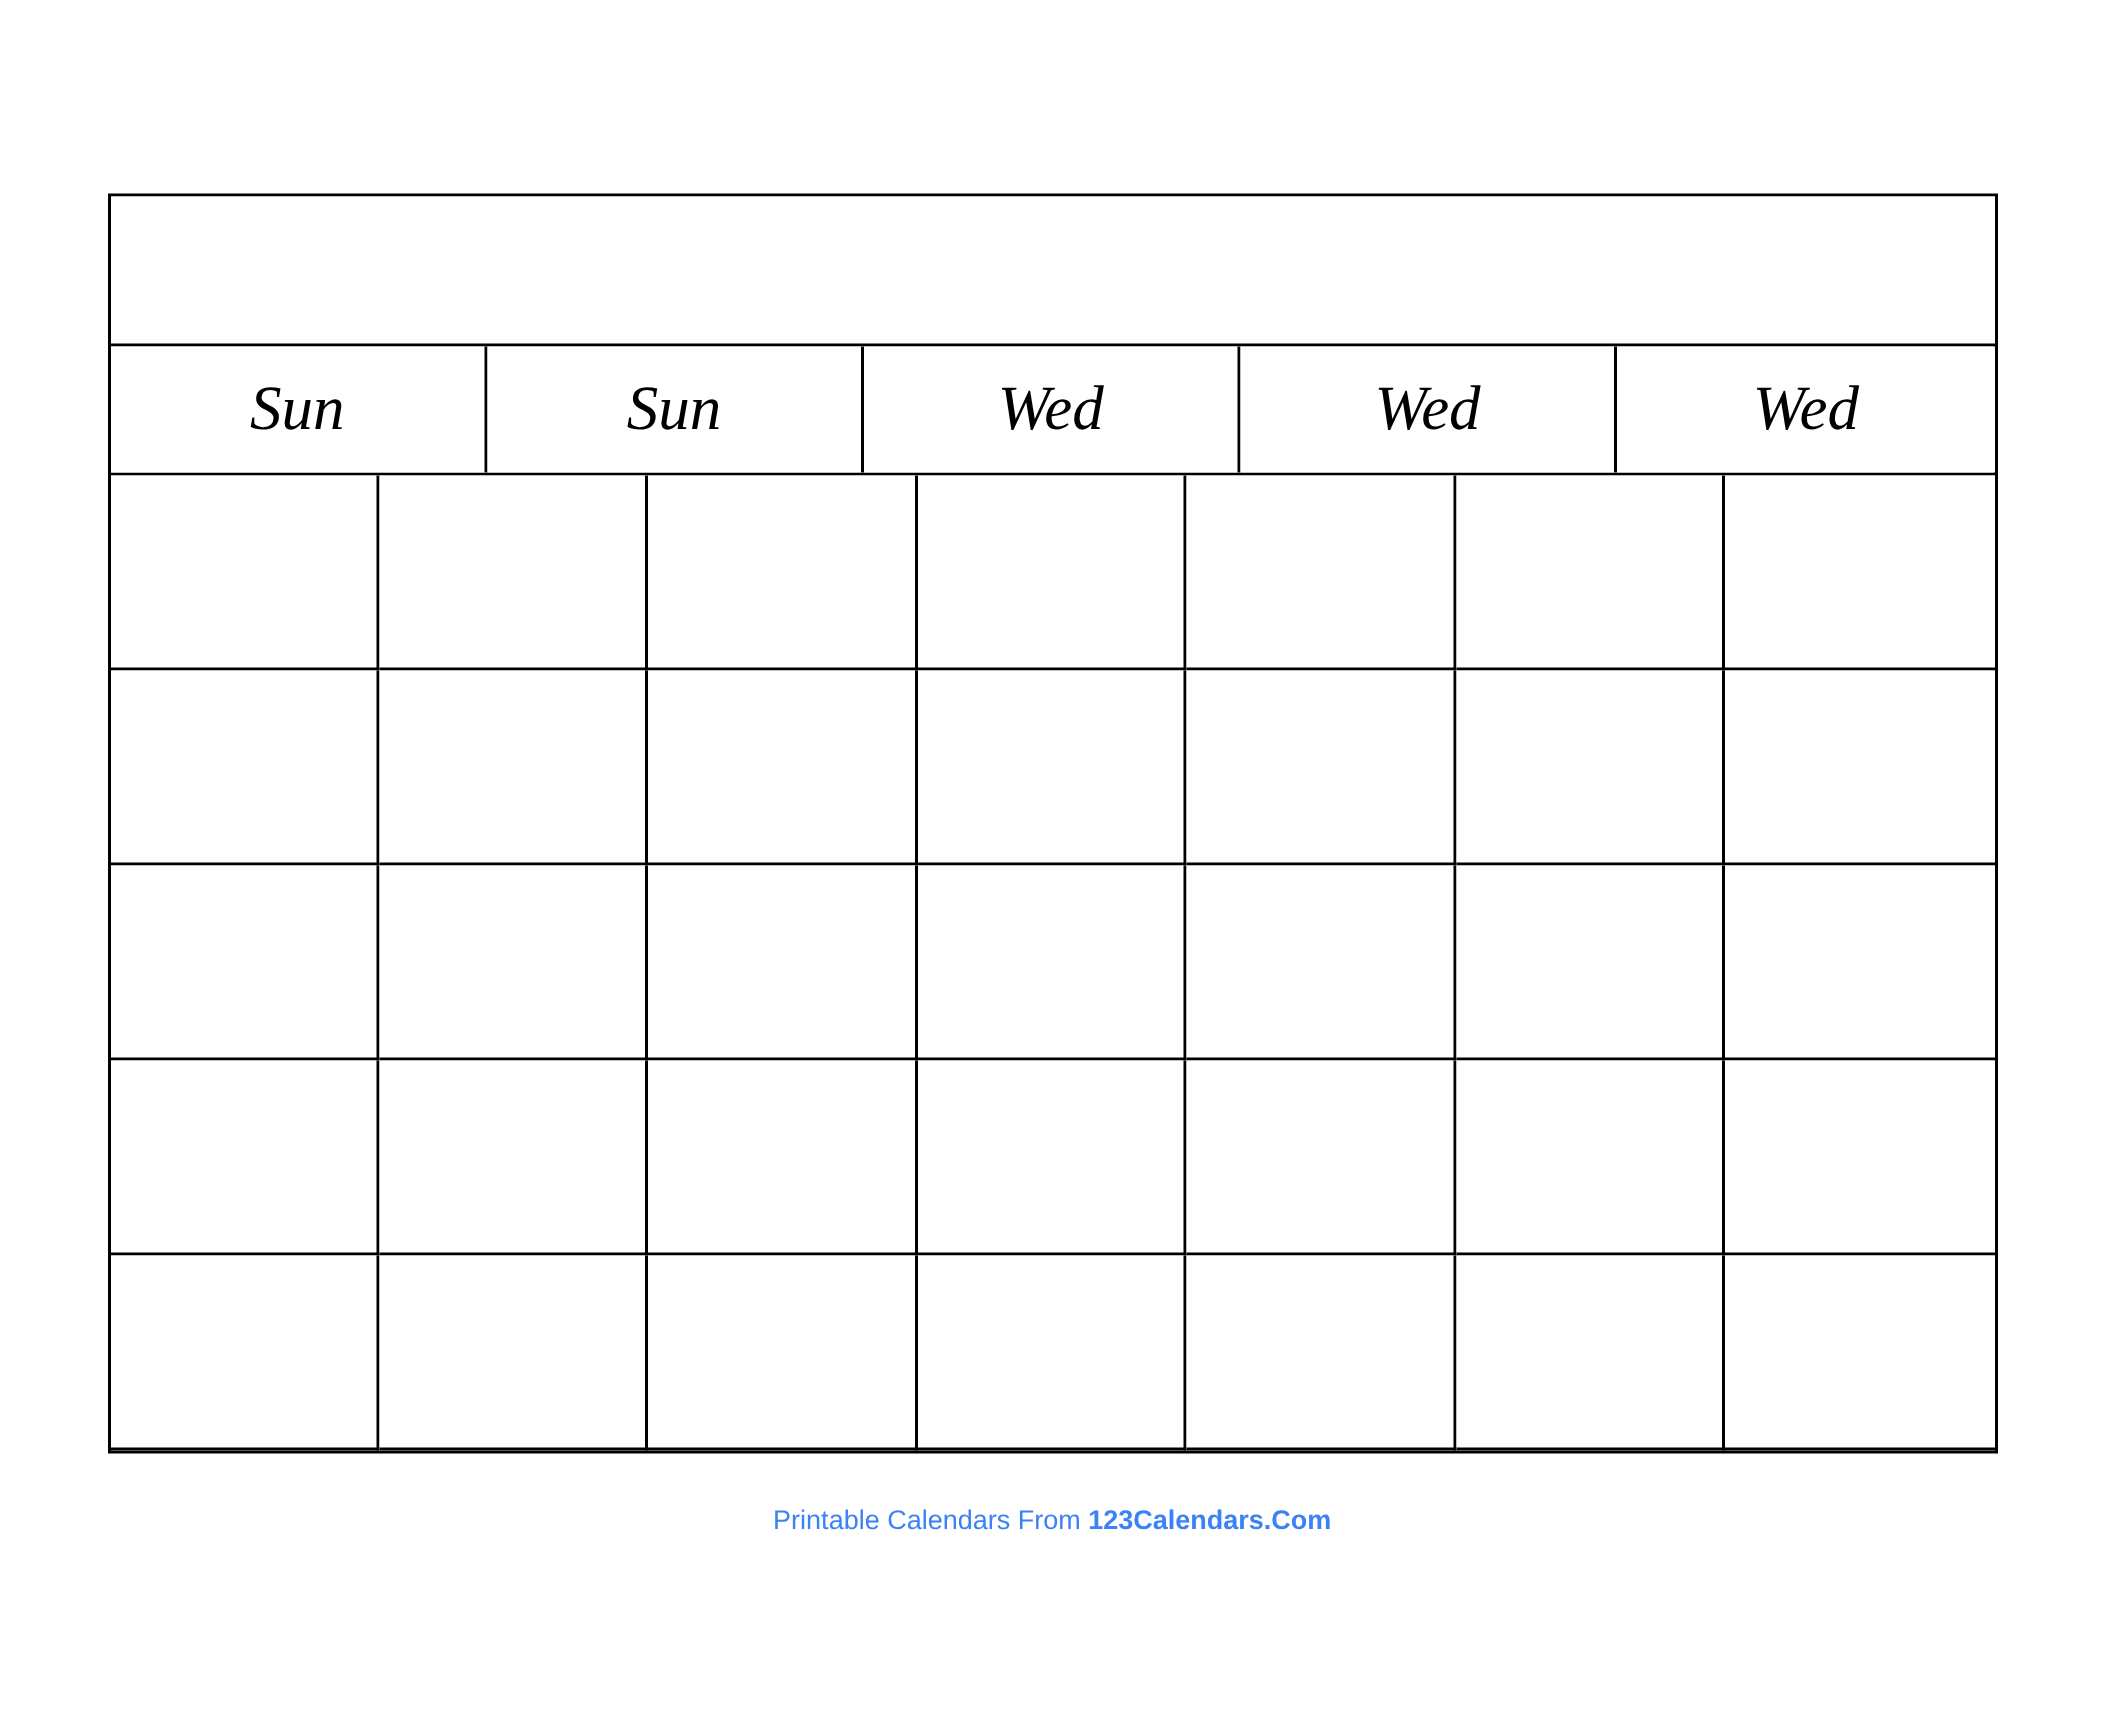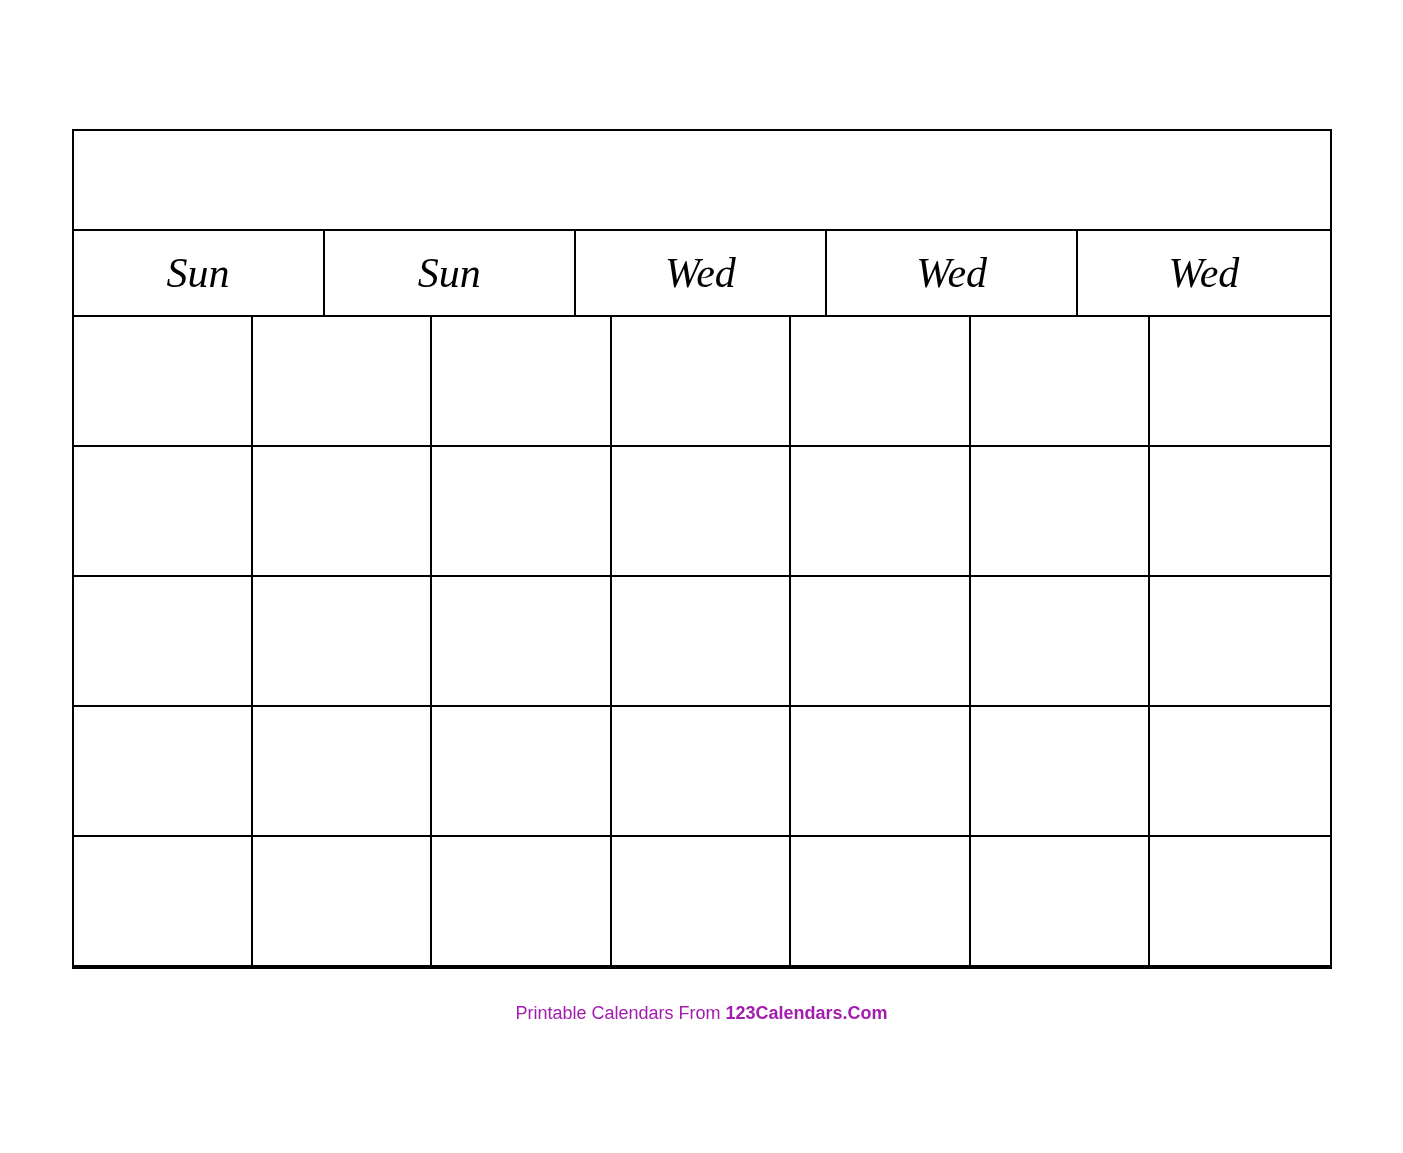--- a/index.html
+++ b/index.html
@@ -73,21 +73,21 @@
 
     .calendar-cell:nth-child(n+36) {
       border-bottom: none;
     }
 
     .footer-text {
       text-align: center;
       margin-top: 34px;
       font-size: 18px;
       font-family: Arial, sans-serif;
-      color: #a21caf;
+      color: #3b82f6;
     }
 
     .footer-text strong {
       font-weight: bold;
     }
   </style>
 </head>
 <body>
 
 <div class="page-container">

